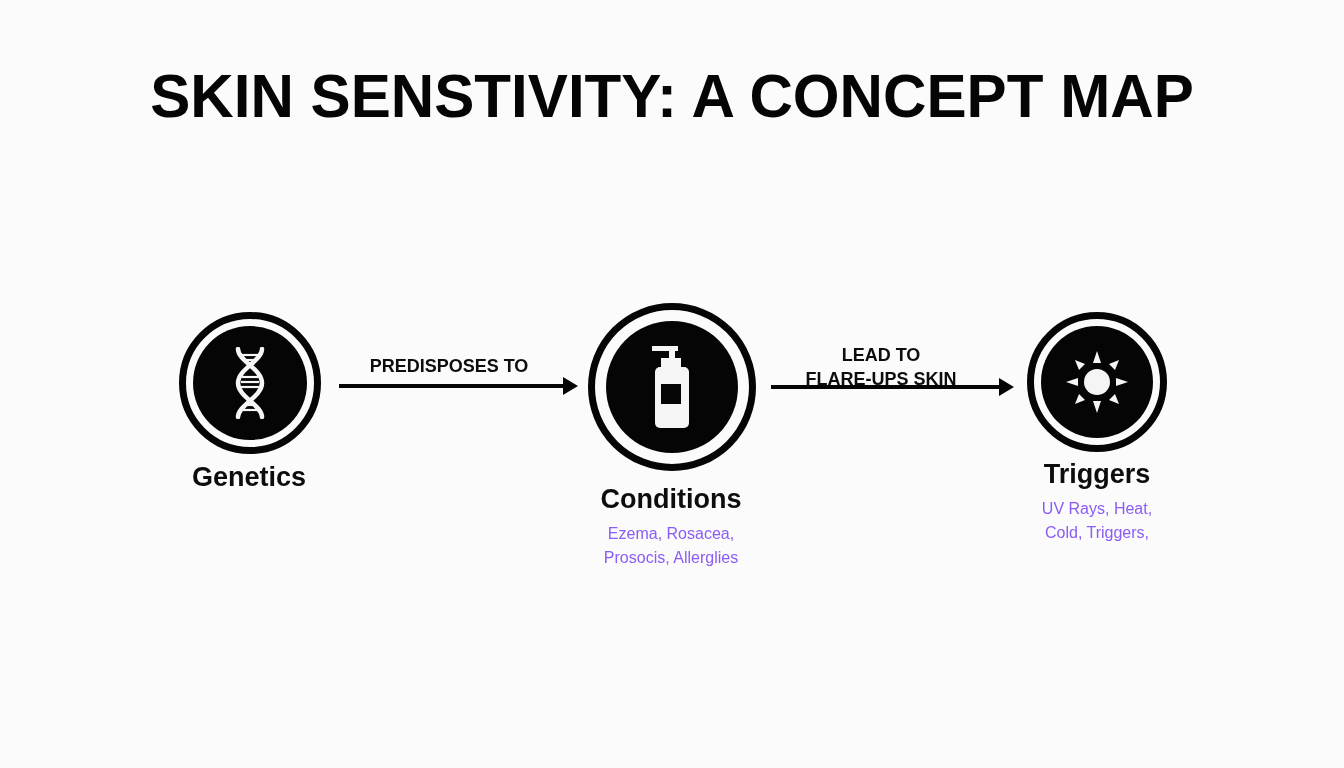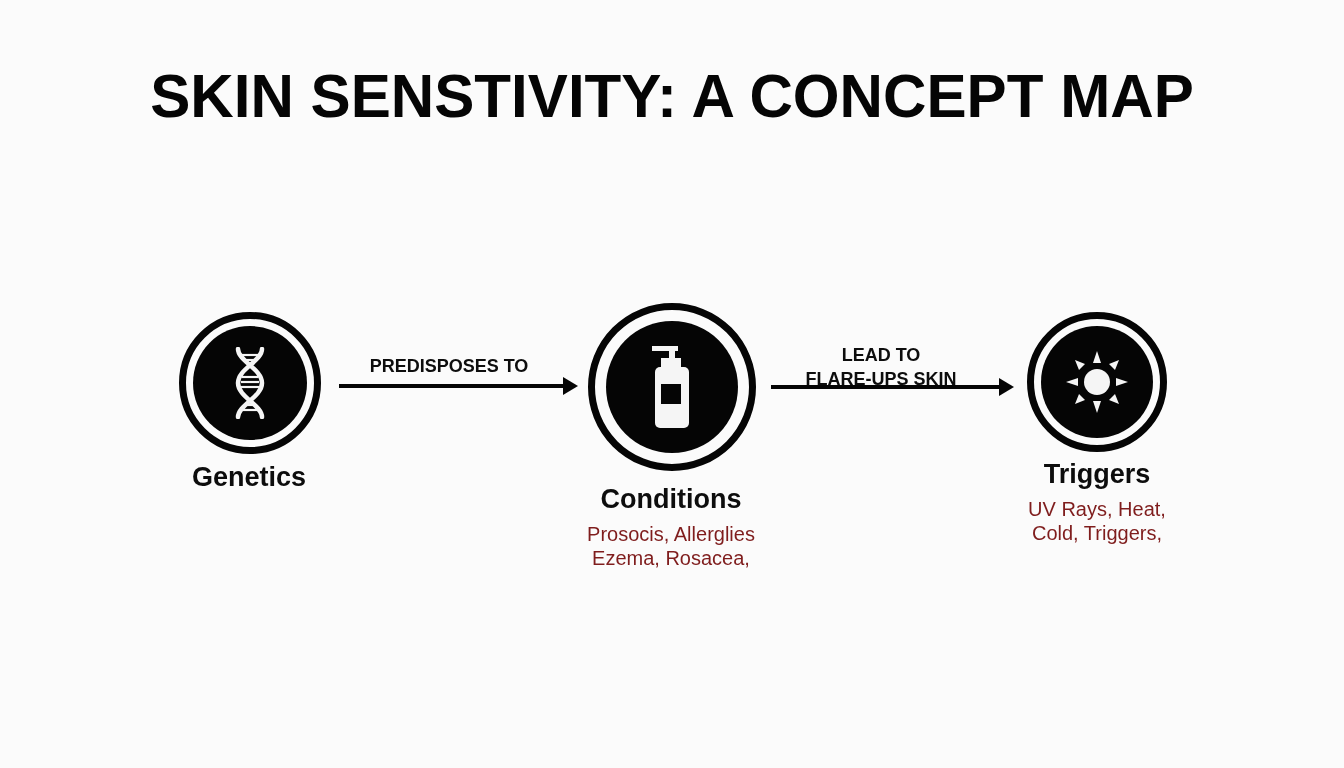--- a/index.html
+++ b/index.html
@@ -23,22 +23,22 @@
   }
   .disc {
     position: absolute; border-radius: 50%; background: #050505;
     display: flex; align-items: center; justify-content: center;
   }
   .node-label {
     position: absolute; text-align: center; font-weight: 700; font-size: 27px;
     width: 260px; color: #0d0d0d;
   }
   .node-desc {
-    position: absolute; text-align: center; font-size: 20px; line-height: 24px;
-    width: 260px; color: #7f1d1d;
+    position: absolute; text-align: center; font-size: 16px; line-height: 24px;
+    width: 260px; color: #8b5cf6;
   }
   .edge { position: absolute; }
   .edge-line {
     position: absolute; height: 4px; background: #050505;
   }
   .edge-head {
     position: absolute; width: 0; height: 0;
     border-top: 9px solid transparent; border-bottom: 9px solid transparent;
     border-left: 15px solid #050505;
   }
@@ -88,22 +88,22 @@
         <rect x="0" y="0" width="26" height="5"></rect>
         <rect x="17" y="0" width="6" height="14"></rect>
         <rect x="9" y="12" width="20" height="10"></rect>
         <rect x="3" y="21" width="34" height="61" rx="5"></rect>
       </g>
       <rect x="9" y="38" width="20" height="20" fill="#050505"></rect>
     </svg>
   </div>
   <div class="node-label" style="left:541px; top:484px;">Conditions</div>
   <div class="node-desc" style="left:541px; top:522px;">
+    <div>Ezema, Rosacea,</div>
     <div>Prosocis, Allerglies</div>
-    <div>Ezema, Rosacea,</div>
   </div>
 </div>
 
 <div class="edge">
   <div class="edge-label" style="left:770px; top:327px; width:222px;">
     <div>LEAD TO</div>
     <div>FLARE-UPS SKIN</div>
   </div>
   <div class="edge-line" style="left:771px; top:385px; width:230px;"></div>
   <div class="edge-head" style="left:999px; top:378px;"></div>

